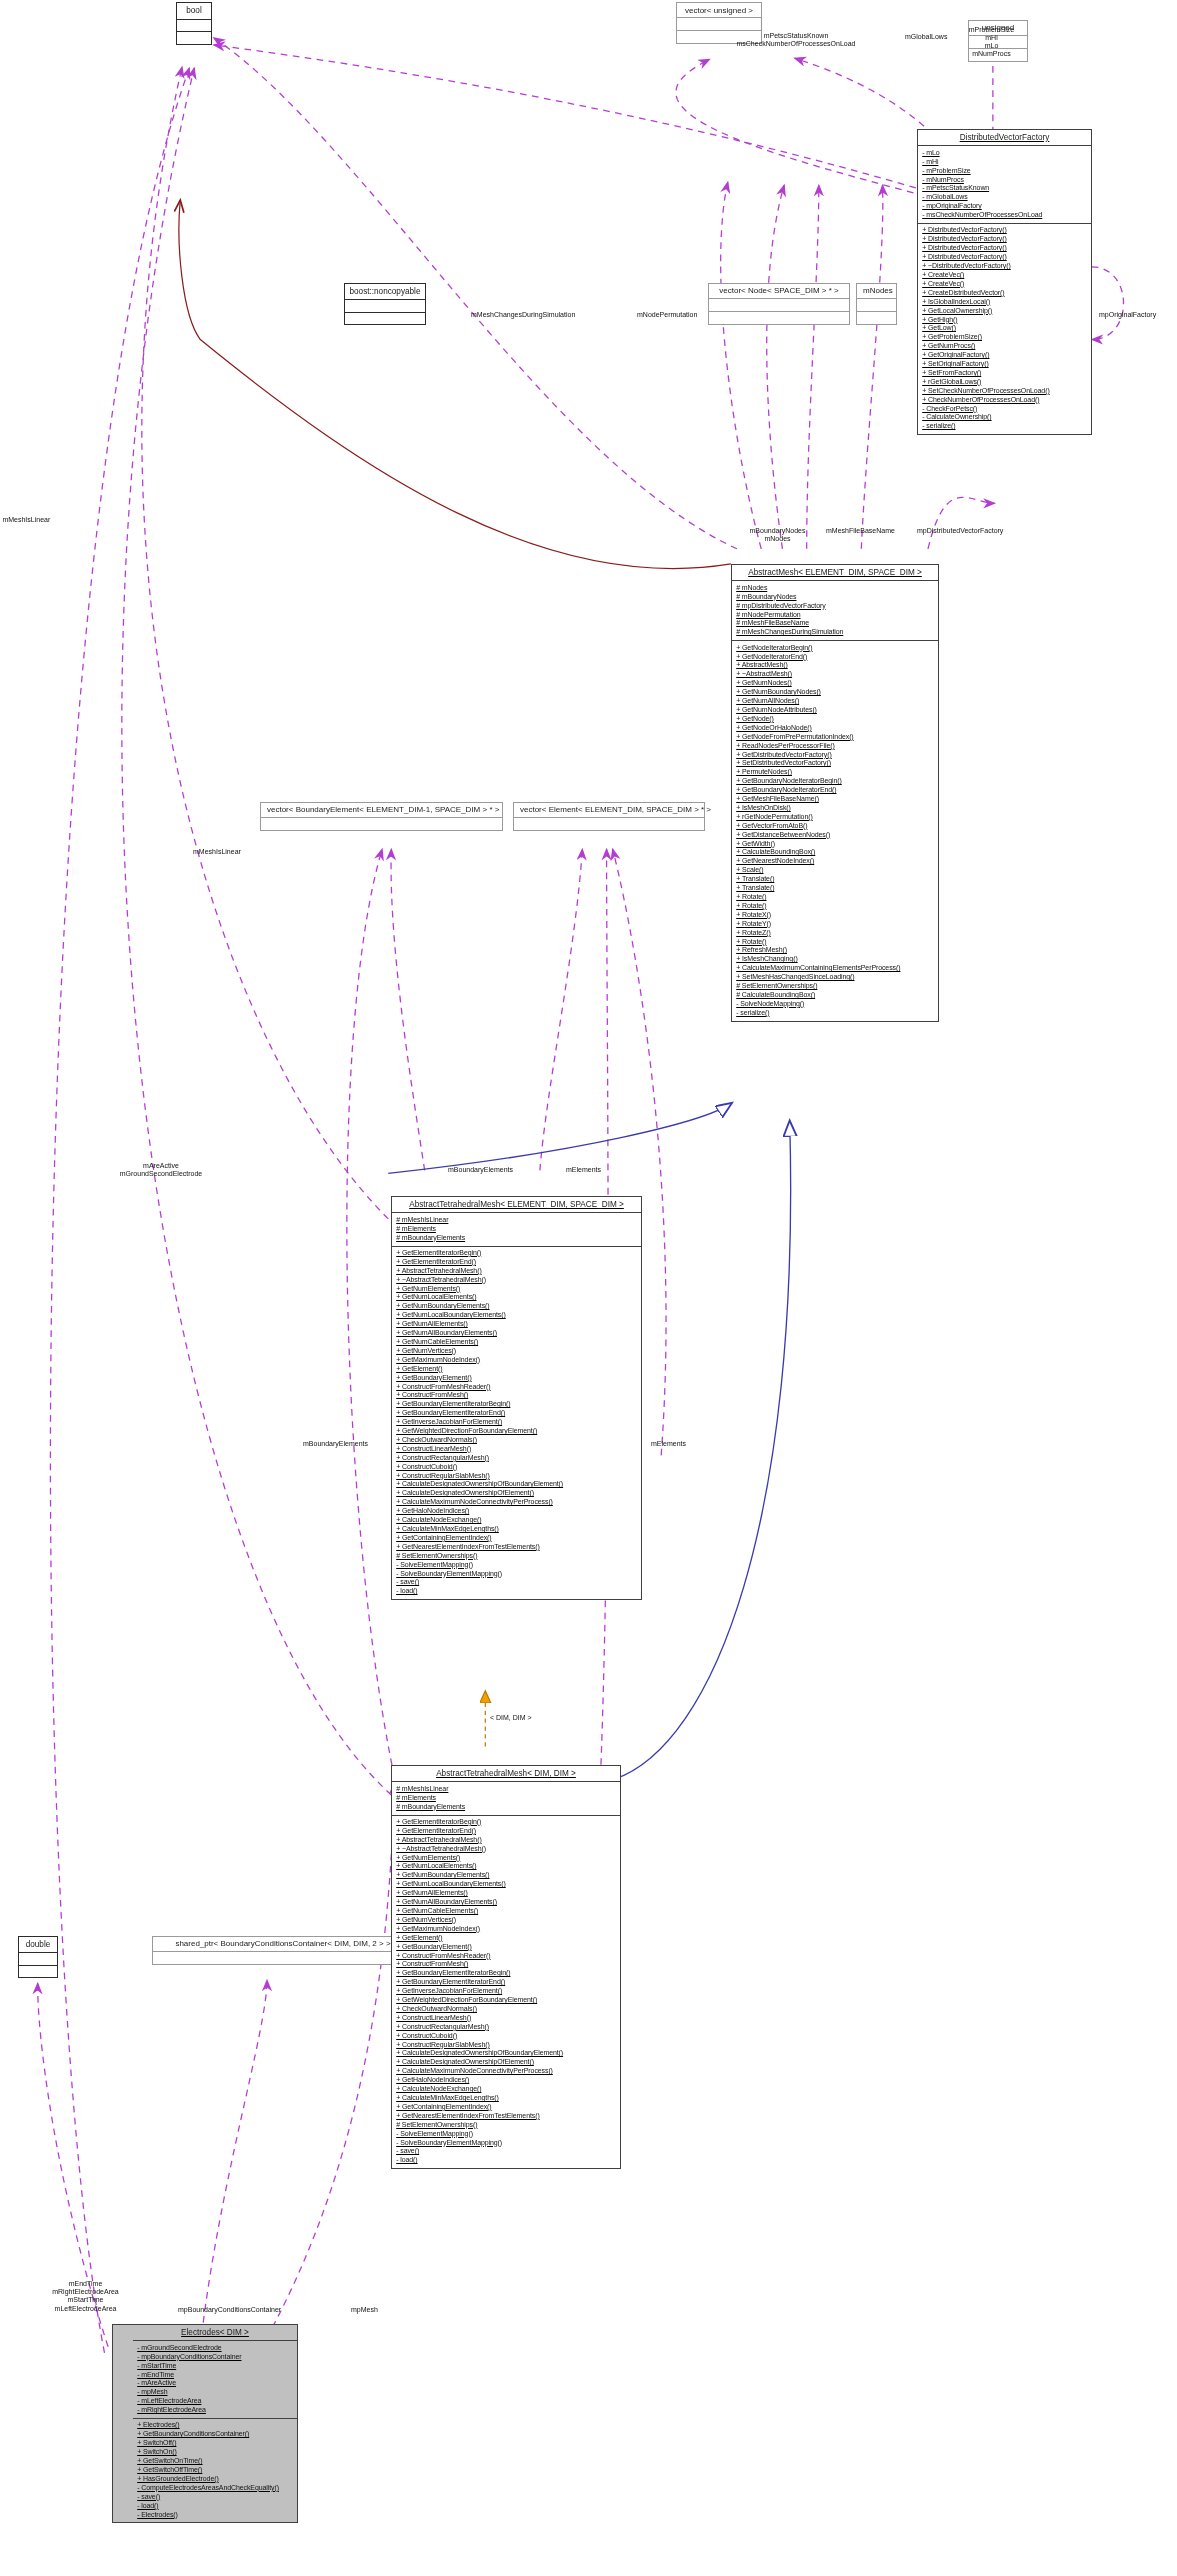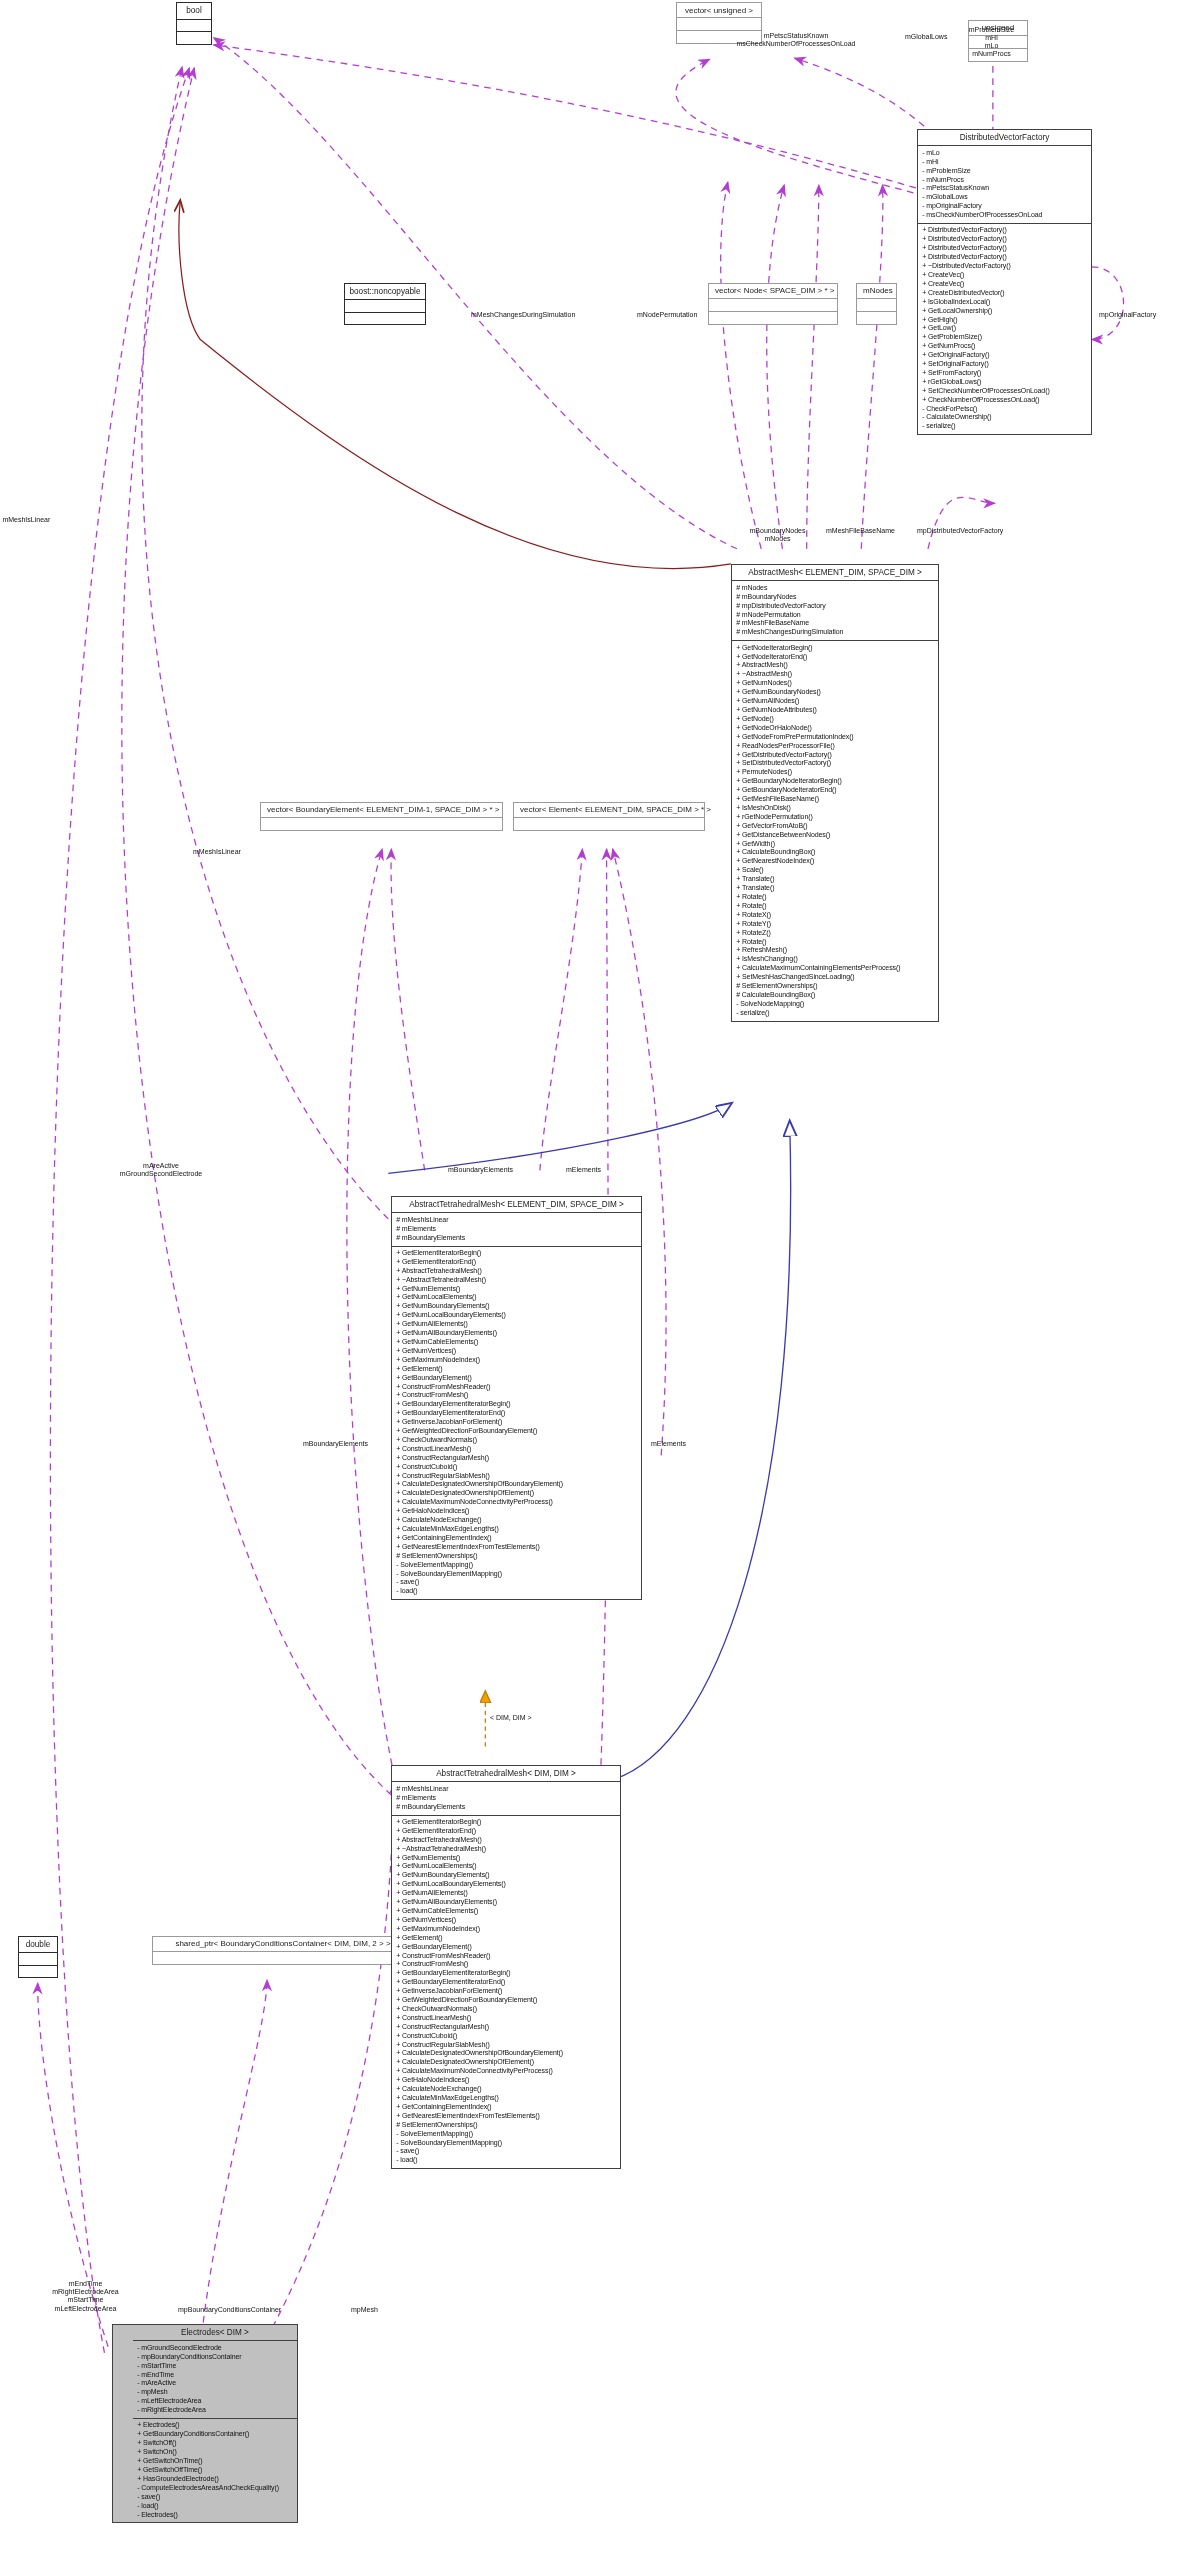--- a/index.html
+++ b/index.html
@@ -2,21 +2,21 @@
 <html style="font-size:9.7px"><head>
 <meta charset="utf-8">
 <style>
   html,body{margin:0;padding:0;background:#ffffff;}
   body{font-family:"Liberation Sans", sans-serif;}
   #canvas{position:relative;width:1178px;height:2576px;overflow:hidden;background:#fff;}
   svg.edges{position:absolute;left:0;top:0;width:1178px;height:2576px;pointer-events:none;}
 
   
   .node{position:absolute;box-sizing:border-box;background:#ffffff;border:0.6px solid #2b2b2b;}
-  .node.thick{border:1.2px solid #404040;}
+  .node.thick{border:1.2px solid #404040;text-decoration:underline;}
   .node.grey{background:#c0c0c0;padding-left:20px;}
   .node .title{
       text-align:center;font-size:8.2px;color:#1a1a1a;
       padding:3px 3.6px 3px 3.6px;line-height:1.15;white-space:nowrap;
   }
   .node .sep{height:0;border-top:0.6px solid #2b2b2b;}
   .node.thick .sep{border-top:1.2px solid #404040;}
   .node .compartment{padding:2.4px 4.2px 3px 4.2px;}
   .node .compartment .row{
       font-size:7px;color:#111;line-height:8.9px;white-space:nowrap;
@@ -137,21 +137,21 @@
   </div>
 
   <div class="node dark small" style="left:344px;top:283px;width:82px;">
     <div class="title">boost::noncopyable</div>
     <div class="sep"></div>
       <div class="blank"></div>
     <div class="sep"></div>
       <div class="blank"></div>
   </div>
 
-  <div class="node util small" style="left:708px;top:283px;width:130px;">
+  <div class="node util small" style="left:708px;top:283px;width:142px;">
     <div class="title">vector&lt; Node&lt; SPACE_DIM &gt; * &gt;</div>
     <div class="blank2"></div>
     <div class="blank2"></div>
   </div>
 
   <div class="node util small" style="left:856px;top:283px;width:41px;">
     <div class="title">mNodes</div>
     <div class="blank2"></div>
     <div class="blank2"></div>
   </div>

